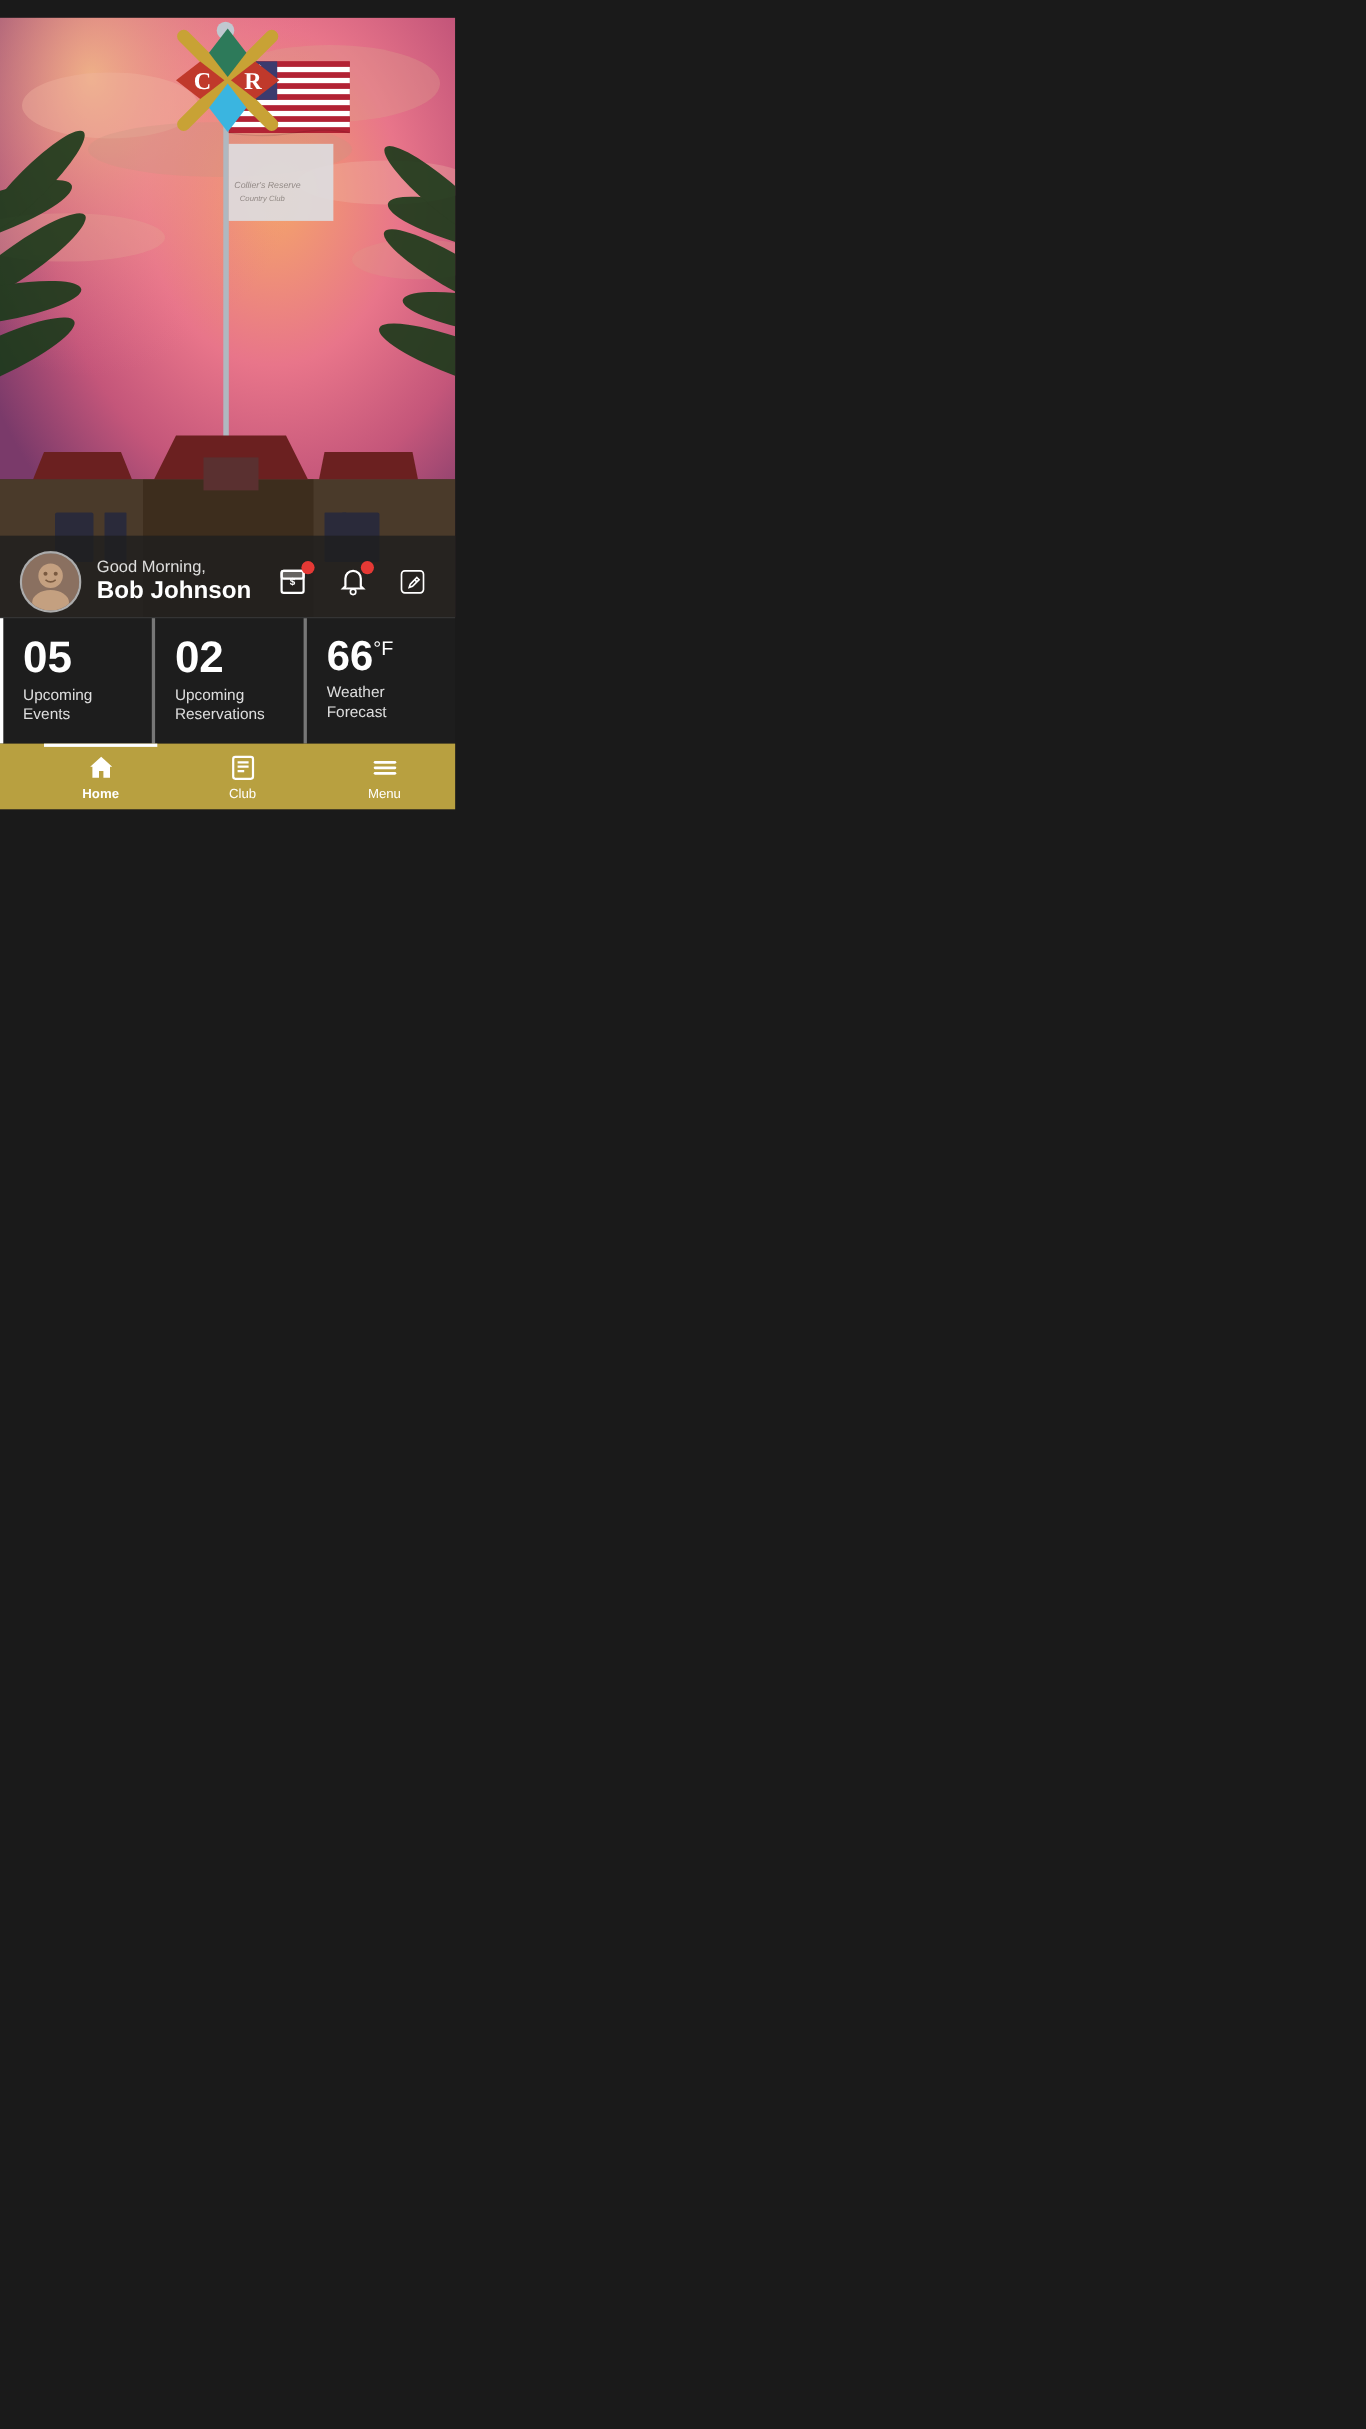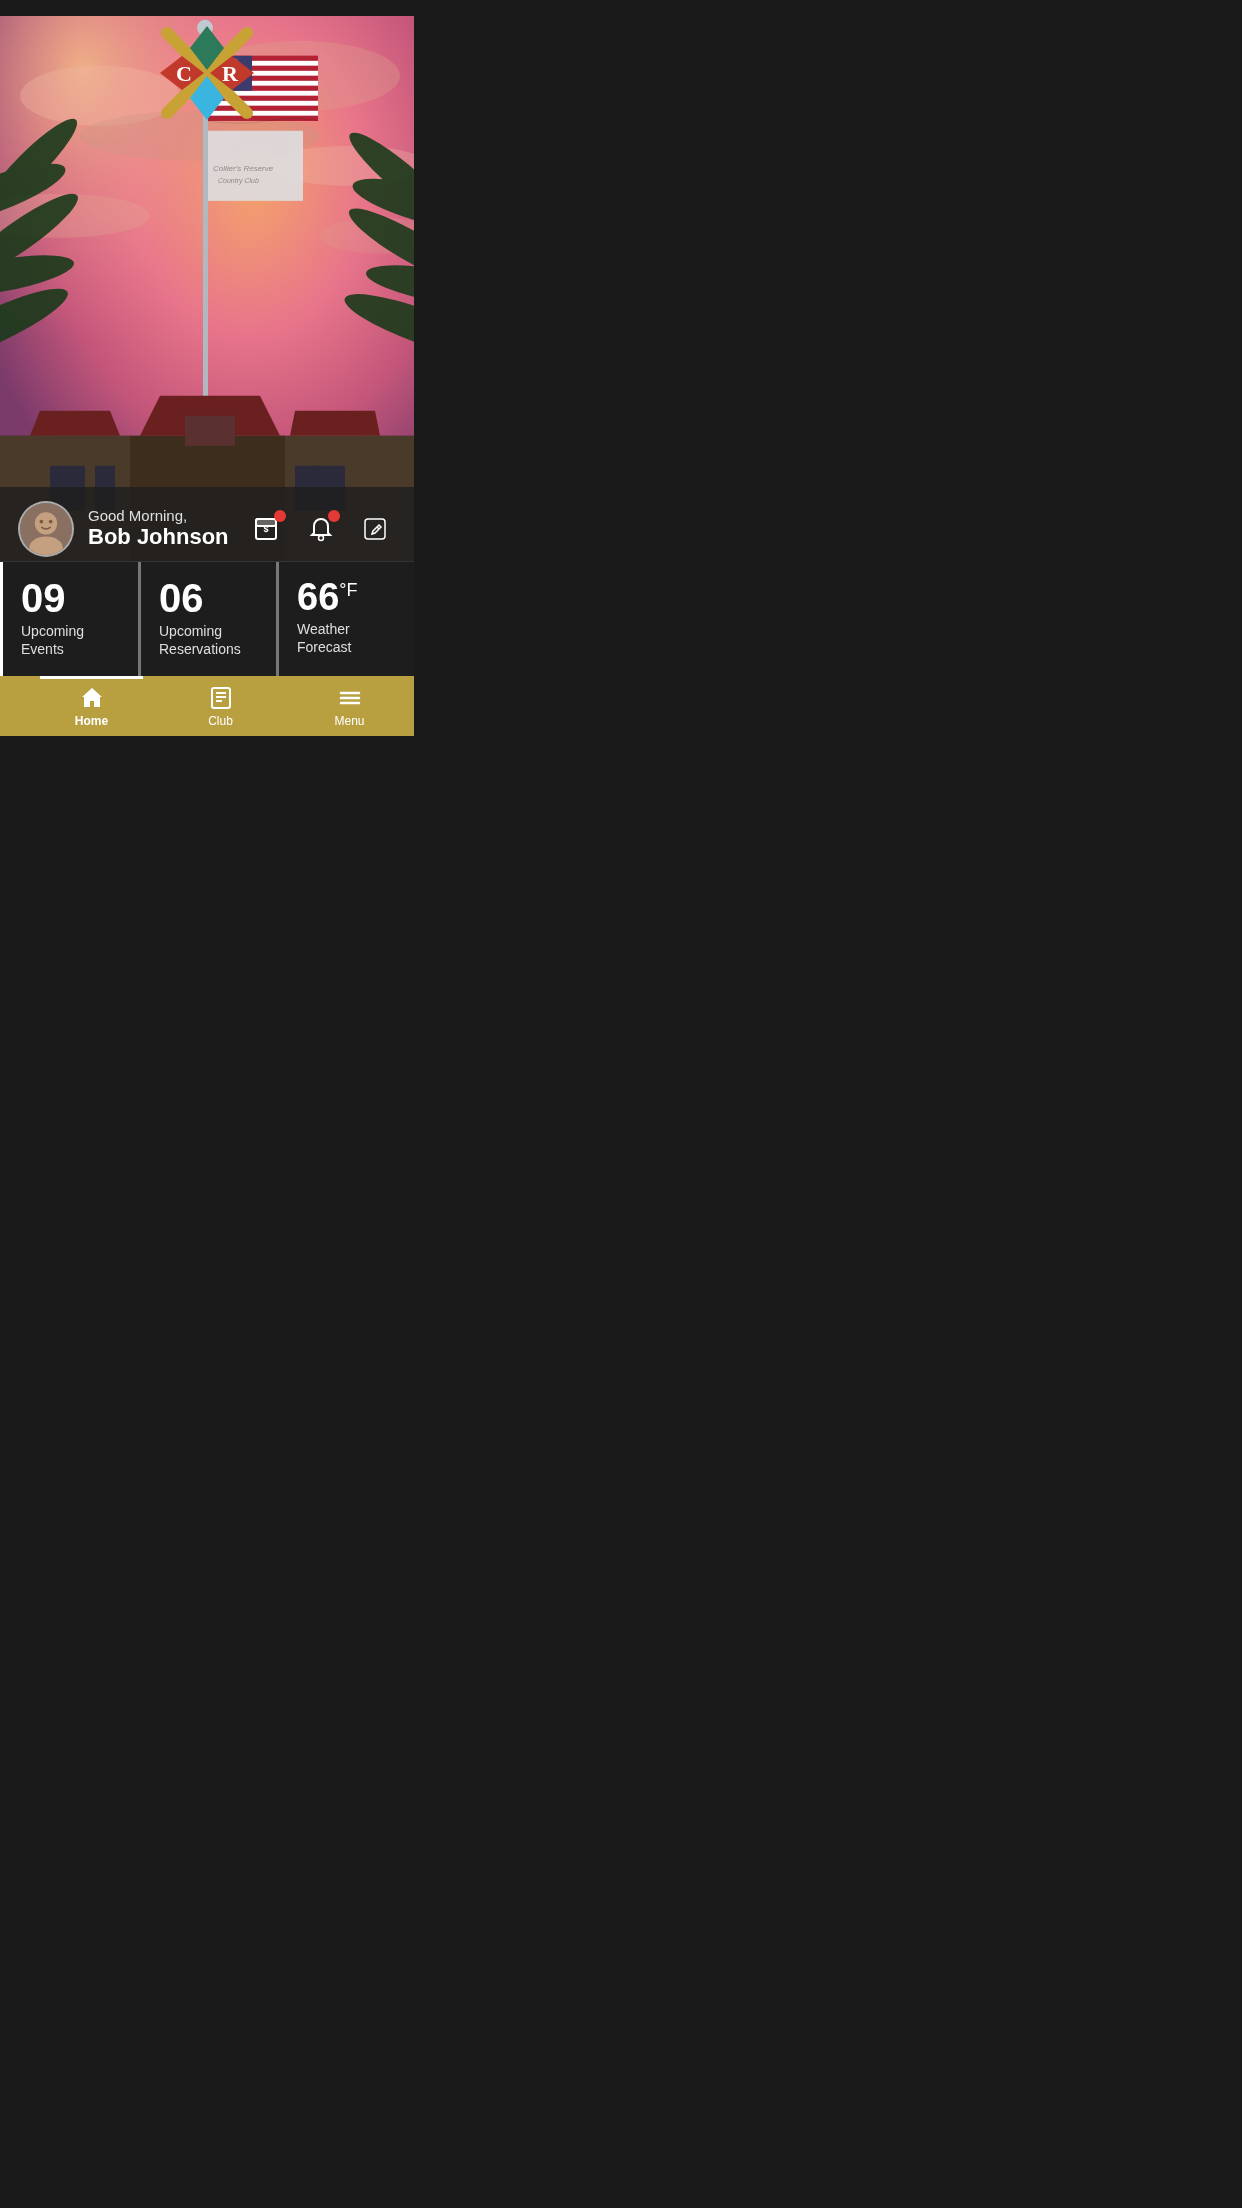--- a/index.html
+++ b/index.html
@@ -409,26 +409,26 @@
             <path d="M18,10 L20,12 L14,18 L11,19 L12,16 Z" stroke="white" stroke-width="1.5" fill="none"></path>
             <line x1="16" y1="12" x2="18" y2="14" stroke="white" stroke-width="1.5"></line>
           </svg>
         </div>
       </div>
     </div>
 
     <div class="stats-row">
 
       <div class="stat-item">
-        <div class="stat-number">09</div>
+        <div class="stat-number">05</div>
         <div class="stat-label">Upcoming<br>Events</div>
       </div>
 
       <div class="stat-item">
-        <div class="stat-number">06</div>
+        <div class="stat-number">02</div>
         <div class="stat-label">Upcoming<br>Reservations</div>
       </div>
 
       <div class="stat-item">
         <div class="stat-number temp">
           <span>66</span><span class="degree-symbol">°F</span>
         </div>
         <div class="stat-label">Weather<br>Forecast</div>
       </div>
 

